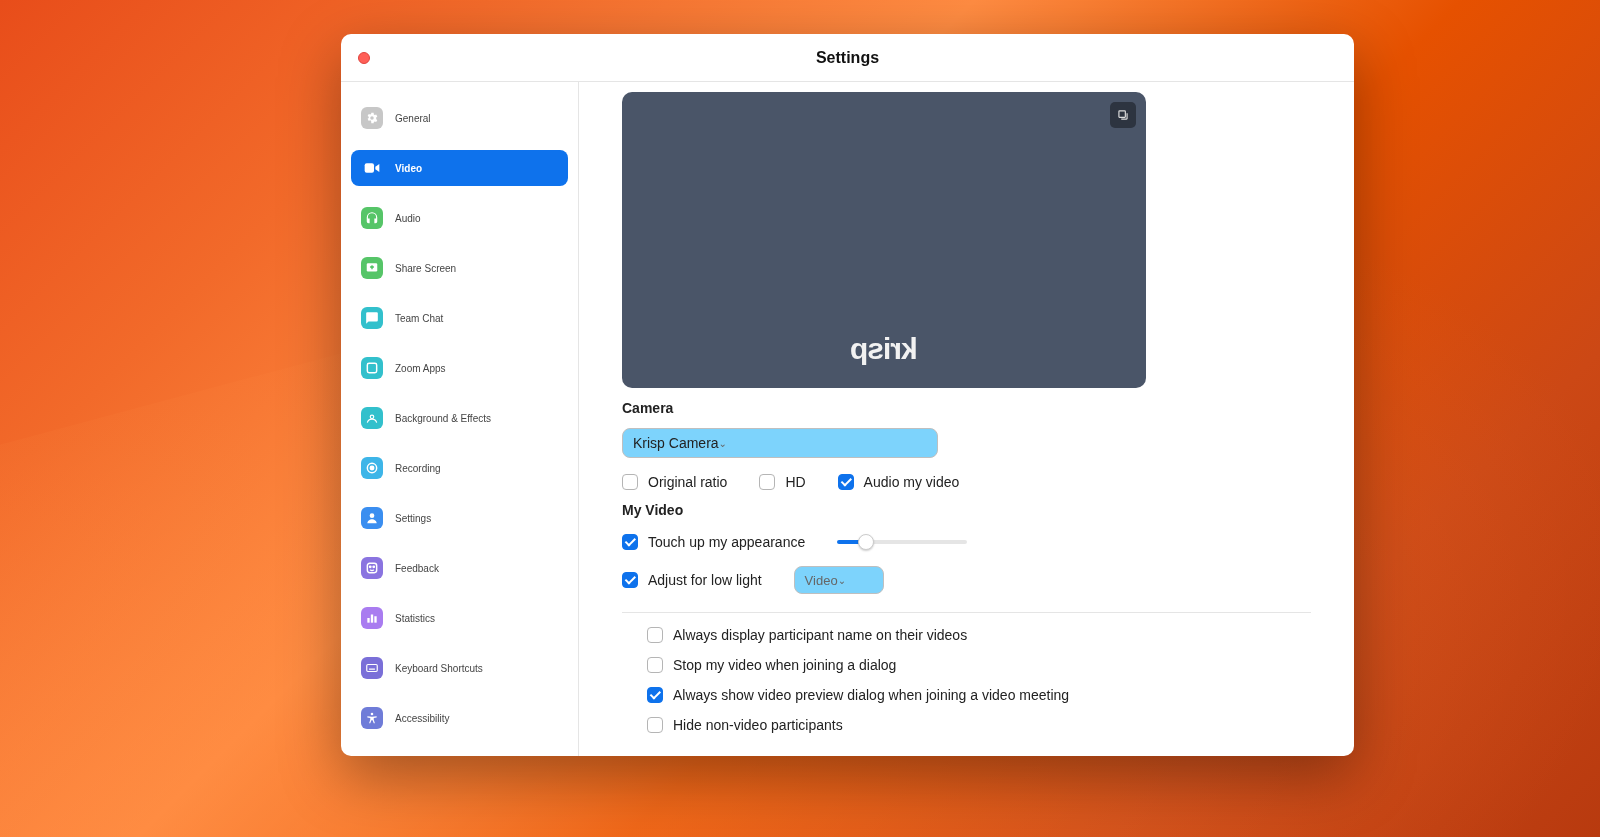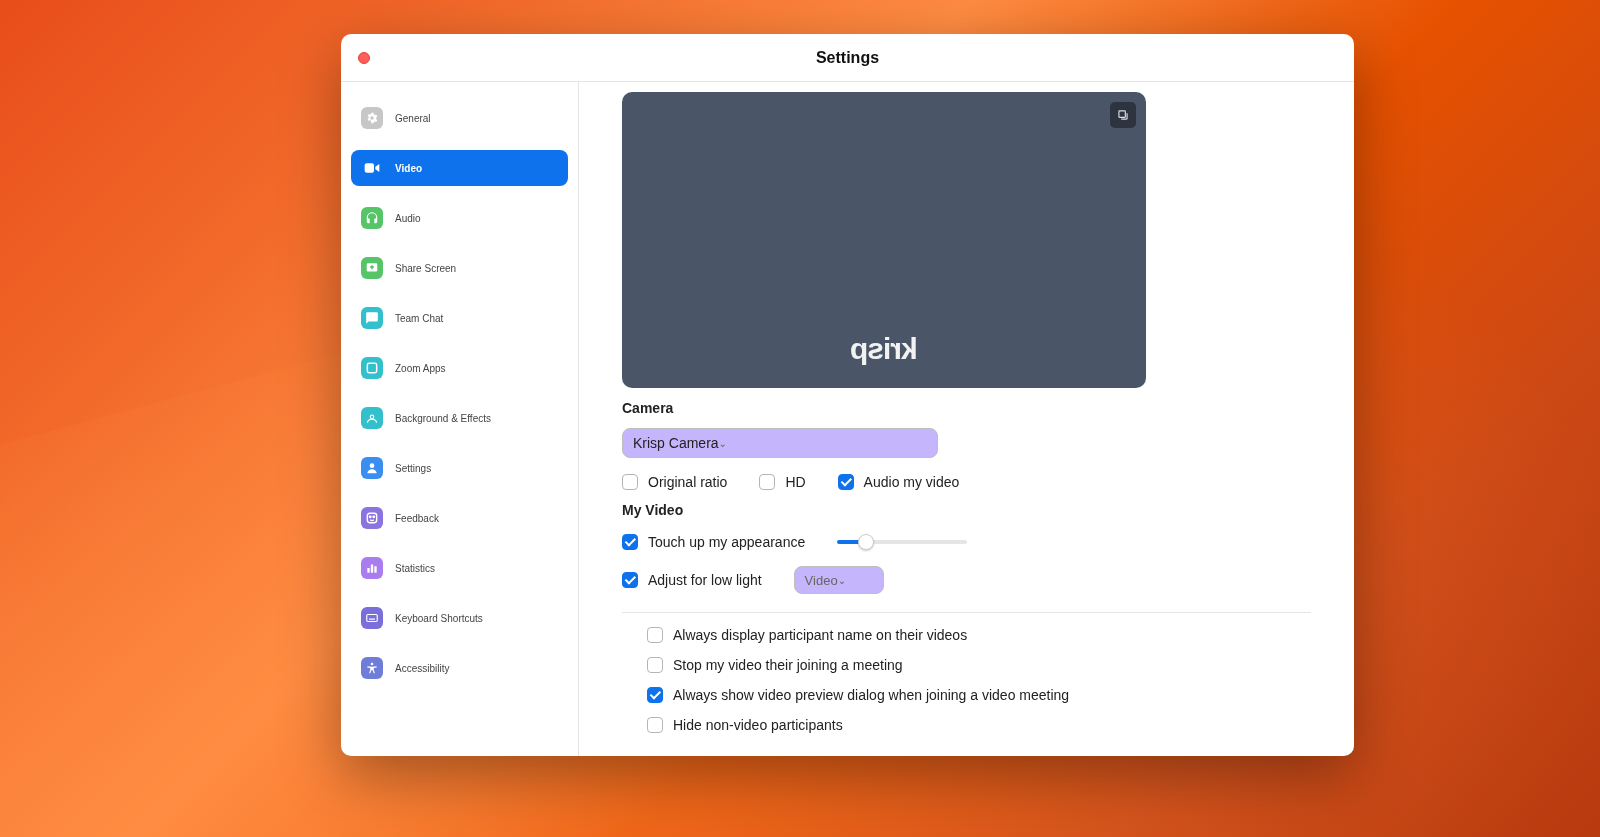--- a/index.html
+++ b/index.html
@@ -148,21 +148,21 @@
   width: 316px;
   height: 30px;
   border: 1px solid #bfbfbf;
   border-radius: 8px;
   display: flex;
   align-items: center;
   padding: 0 10px;
   font-size: 14px;
   color: #222;
   cursor: pointer;
-  background:#c4b5fd;
+  background:#7dd3fc;
 }
 .select.small { width: 90px; height:28px; font-size:13px; color:#666;}
 .chev { font-size: 10px; color:#666; }
 .row {
   display: flex;
   align-items: center;
   gap: 32px;
   margin-top: 16px;
 }
 .cb {
@@ -276,20 +276,29 @@
       <div class="nav-item">
         <div class="nav-icon" style="background:#32c0cc">
           <svg width="14" height="14" viewBox="0 0 24 24" fill="none" stroke="currentColor" stroke-width="2">
               <circle cx="12" cy="10" r="3"></circle>
               <path d="M4 20c1-4 5-6 8-6s7 2 8 6"></path>
             </svg>
         </div>
         <span class="nav-label">Background &amp; Effects</span>
       </div>
       <div class="nav-item">
+        <div class="nav-icon" style="background:#3db5e8">
+          <svg width="14" height="14" viewBox="0 0 24 24" fill="none" stroke="currentColor" stroke-width="2.5">
+              <circle cx="12" cy="12" r="8"></circle>
+              <circle cx="12" cy="12" r="3" fill="currentColor"></circle>
+            </svg>
+        </div>
+        <span class="nav-label">Recording</span>
+      </div>
+      <div class="nav-item">
         <div class="nav-icon" style="background:#3a8ef0">
           <svg width="14" height="14" viewBox="0 0 24 24" fill="currentColor">
               <circle cx="12" cy="8" r="4"></circle>
               <path d="M4 21c0-4 4-7 8-7s8 3 8 7z"></path>
             </svg>
         </div>
         <span class="nav-label">Settings</span>
       </div>
       <div class="nav-item">
         <div class="nav-icon" style="background:#8a74e0">
@@ -388,21 +397,21 @@
       </div>
 
       <div class="divider"></div>
 
       <div class="cb opt">
         <div class="cb-box"></div>
         <span class="cb-label">Always display participant name on their videos</span>
       </div>
       <div class="cb opt">
         <div class="cb-box"></div>
-        <span class="cb-label">Stop my video their joining a meeting</span>
+        <span class="cb-label">Stop my video when joining a dialog</span>
       </div>
       <div class="cb opt">
         <div class="cb-box checked"></div>
         <span class="cb-label">Always show video preview dialog when joining a video meeting</span>
       </div>
       <div class="cb opt">
         <div class="cb-box"></div>
         <span class="cb-label">Hide non-video participants</span>
       </div>
 

